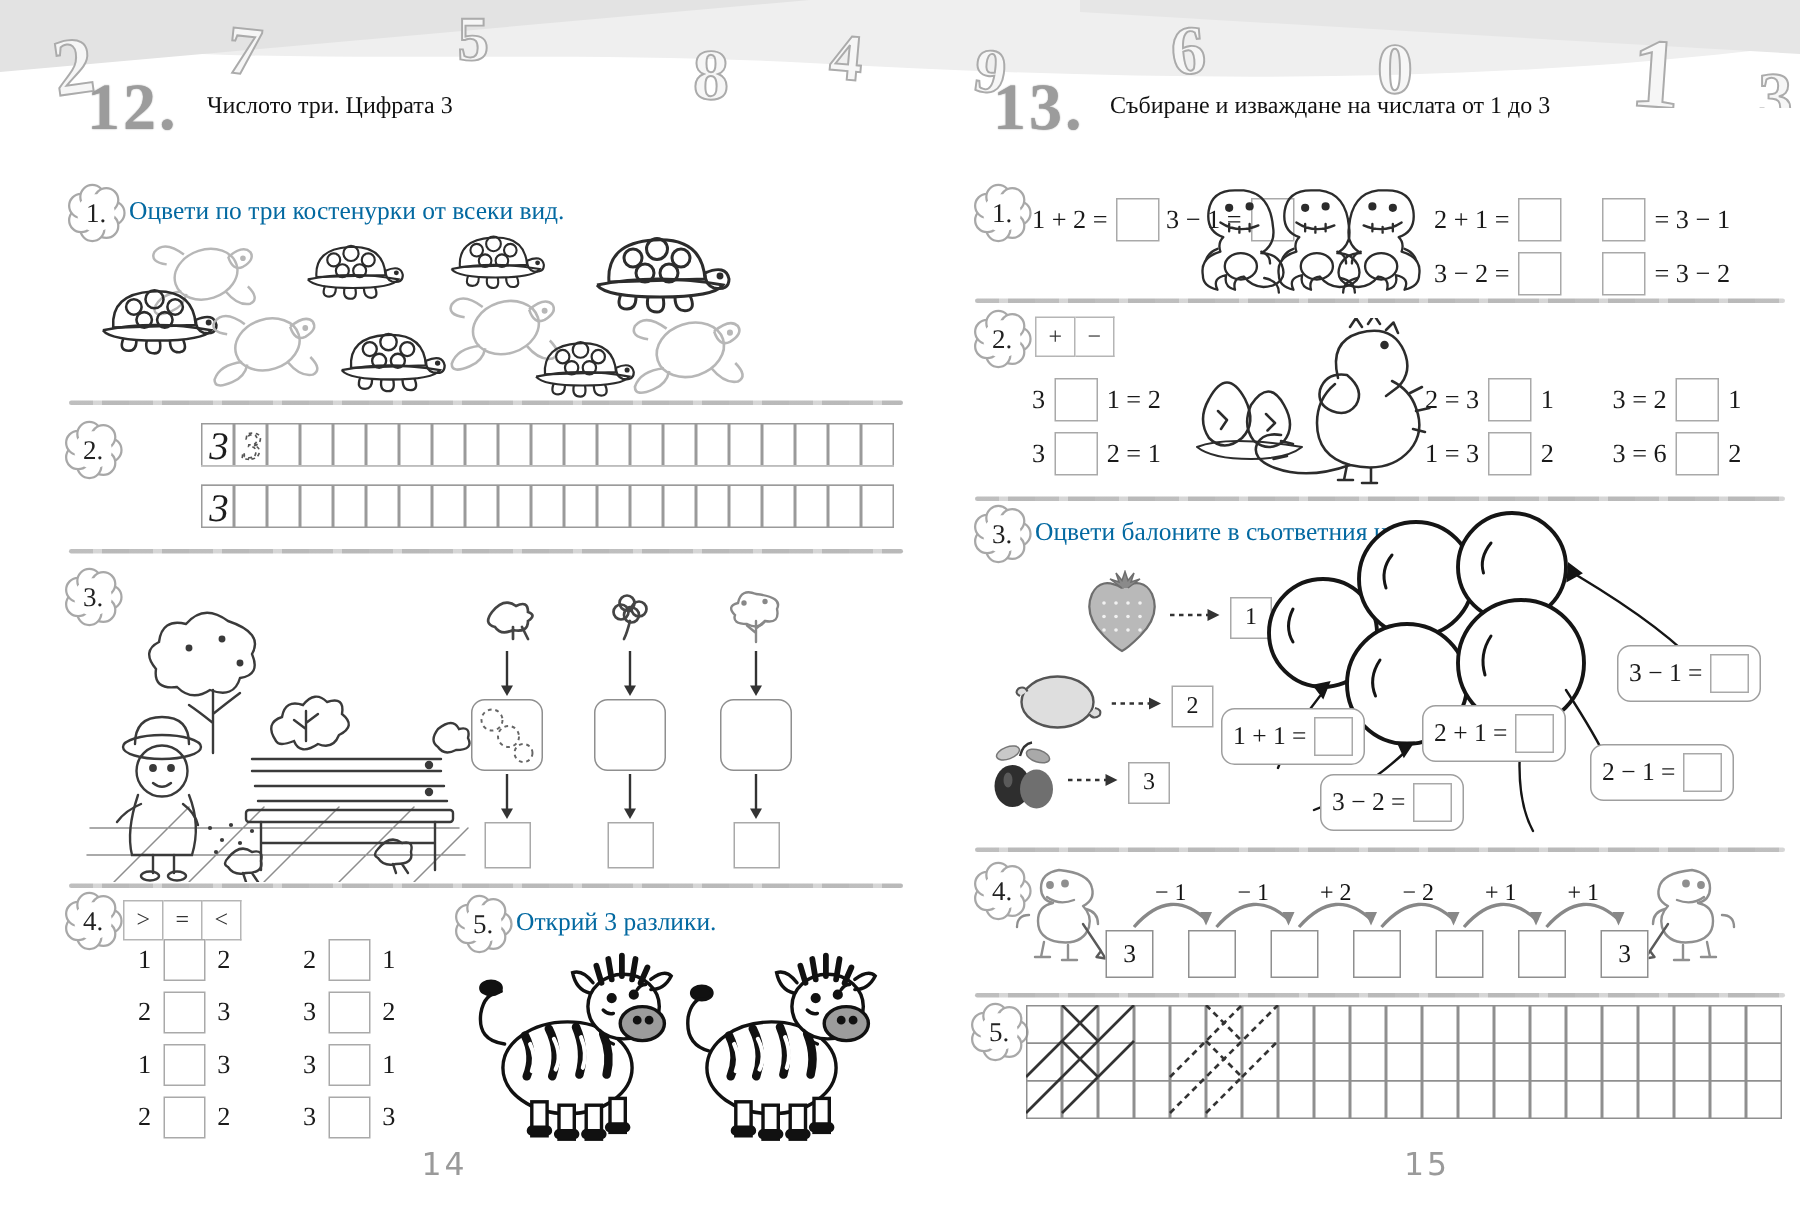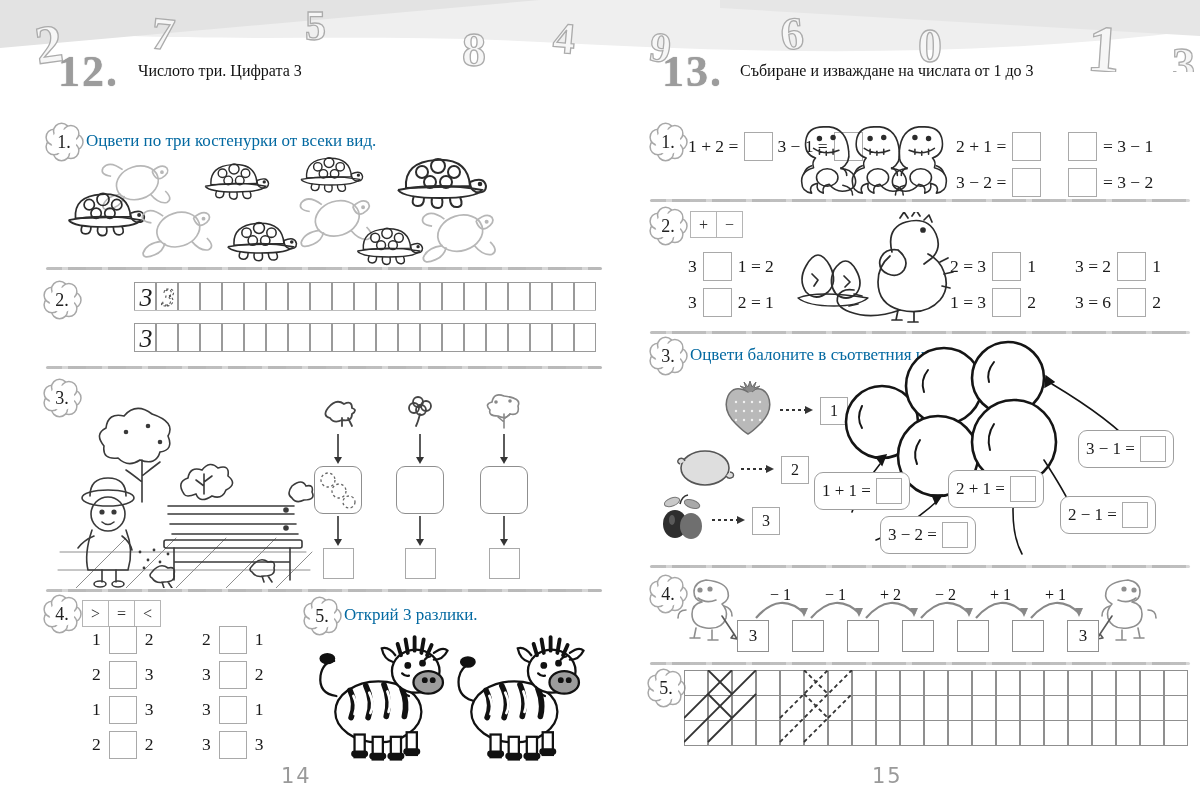--- a/index.html
+++ b/index.html
@@ -935,14 +935,14 @@
       <line x1="48" y1="48" x2="72" y2="24" stroke="#333" stroke-width="1.8" stroke-dasharray="none"></line>
       <line x1="24" y1="0" x2="48" y2="24" stroke="#333" stroke-width="1.8" stroke-dasharray="none"></line>
       <line x1="96" y1="48" x2="144" y2="0" stroke="#333" stroke-width="1.8" stroke-dasharray="4 3"></line>
       <line x1="96" y1="72" x2="168" y2="0" stroke="#333" stroke-width="1.8" stroke-dasharray="4 3"></line>
       <line x1="120" y1="24" x2="144" y2="48" stroke="#333" stroke-width="1.8" stroke-dasharray="4 3"></line>
       <line x1="120" y1="72" x2="144" y2="48" stroke="#333" stroke-width="1.8" stroke-dasharray="4 3"></line>
       <line x1="144" y1="48" x2="168" y2="24" stroke="#333" stroke-width="1.8" stroke-dasharray="4 3"></line>
       <line x1="120" y1="0" x2="144" y2="24" stroke="#333" stroke-width="1.8" stroke-dasharray="4 3"></line>
     </svg>
 
-  <div class="abs pageno" style="left:872px;top:764px">15</div>
+  <div class="abs pageno" style="left:936px;top:764px">15</div>
 </div>
 
 </body></html>

